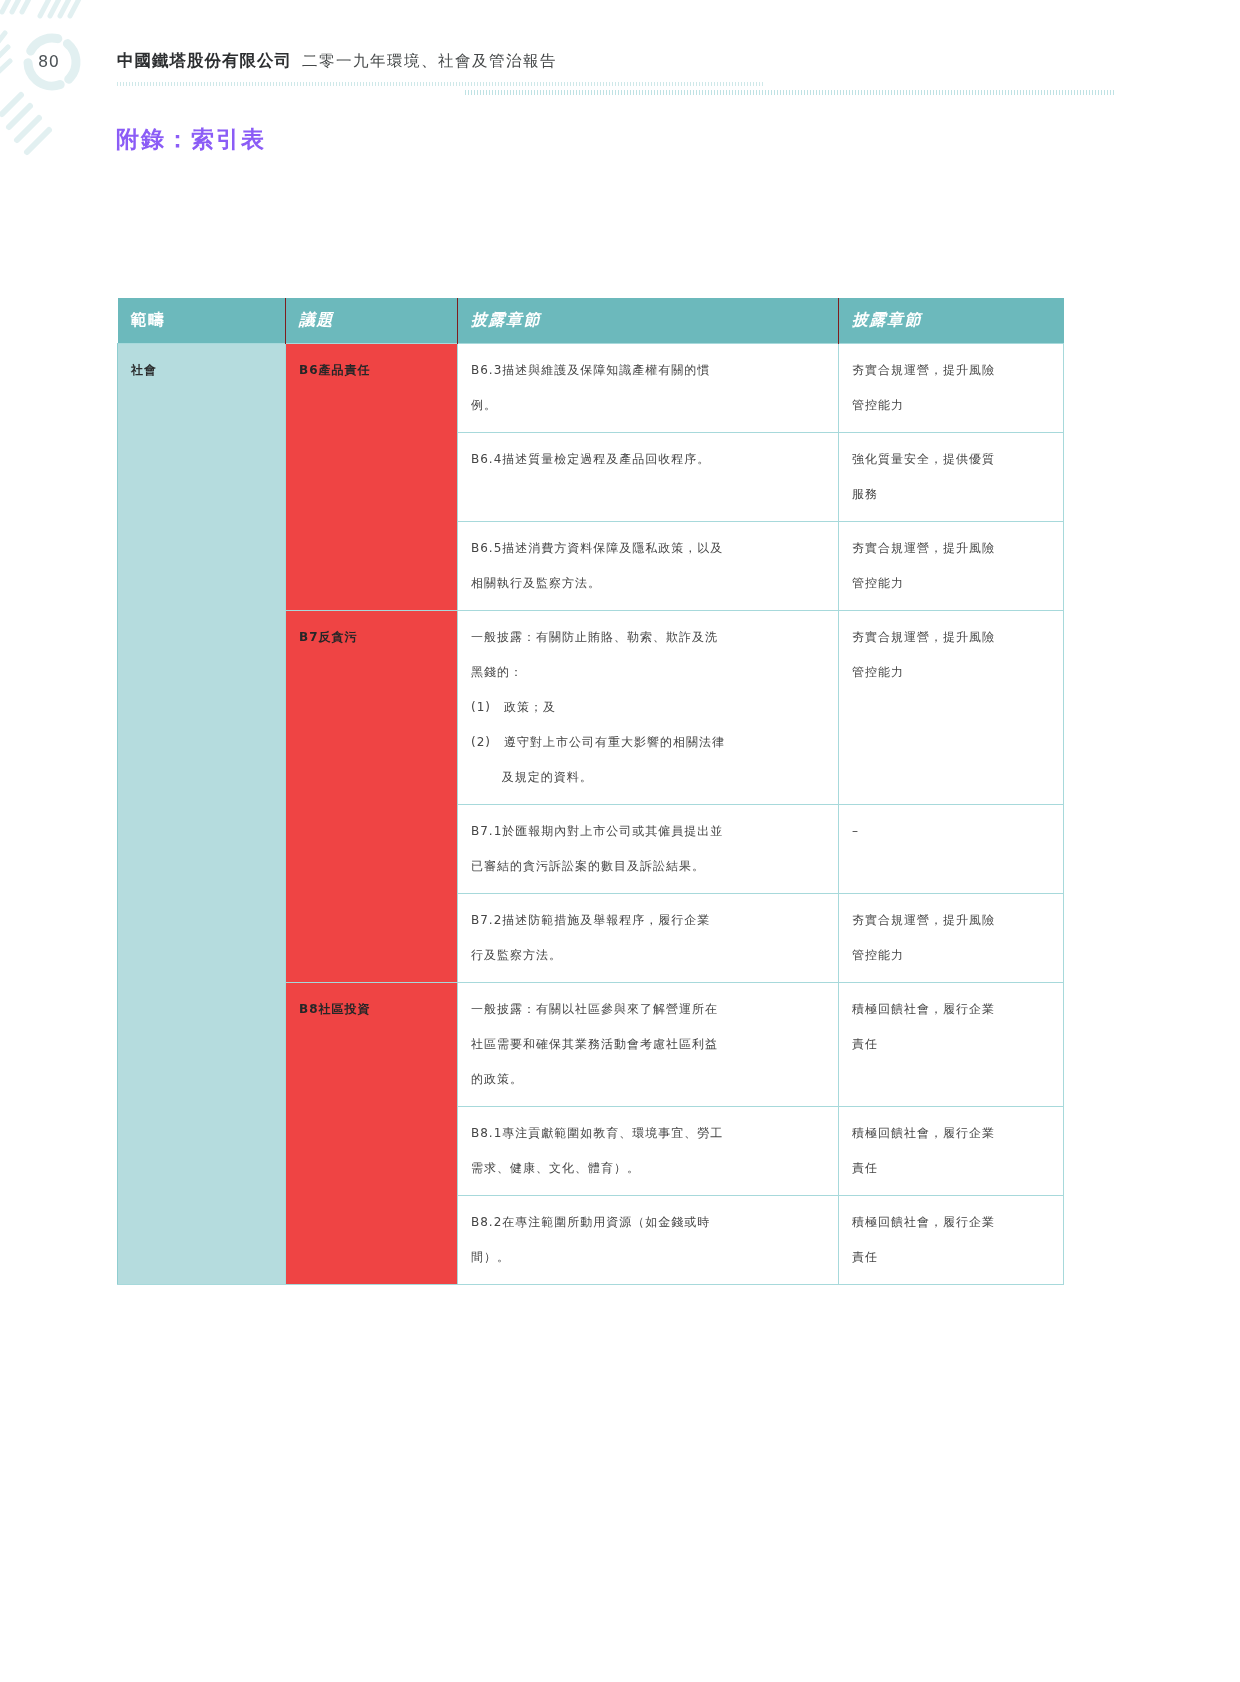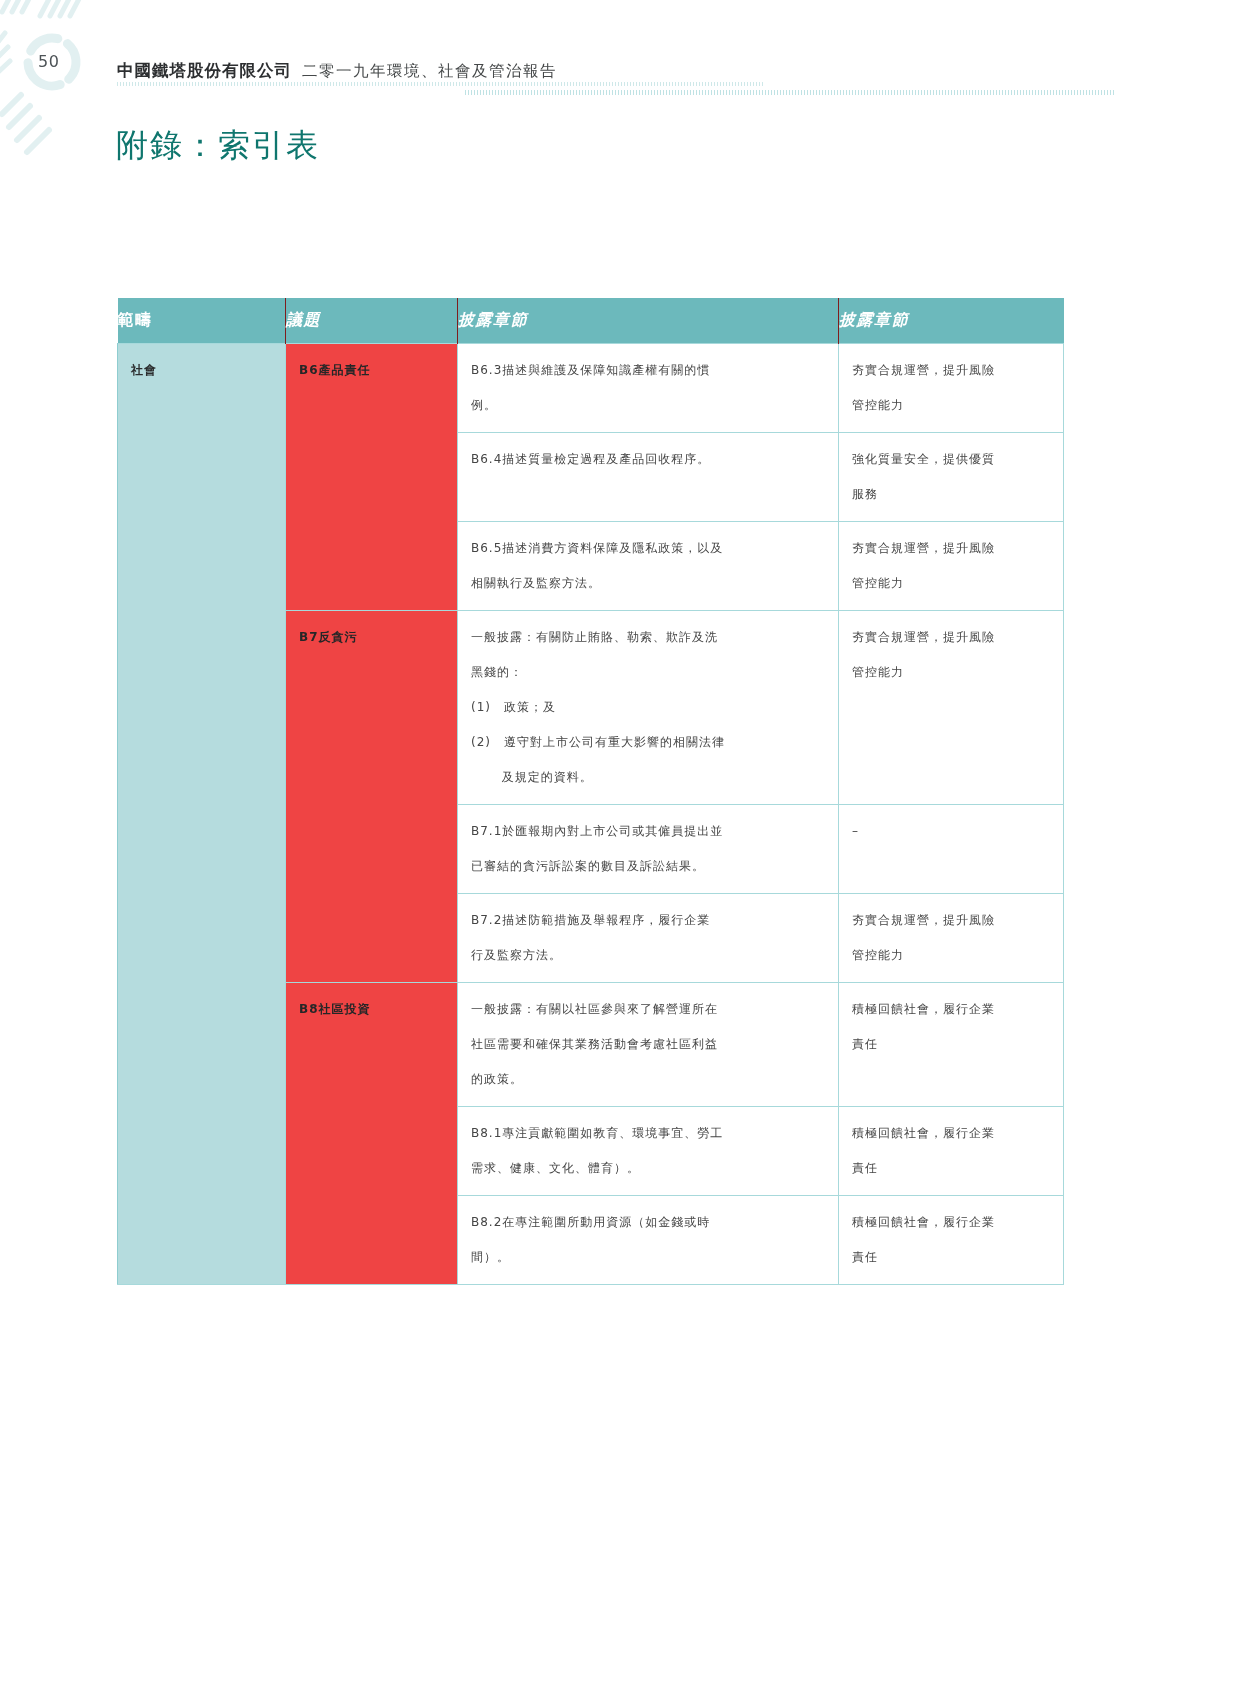--- a/index.html
+++ b/index.html
@@ -25,21 +25,21 @@
     position: absolute;
     left: 38px; top: 52px;
     font-size: 16px;
     color: #4d5357;
     letter-spacing: 0.5px;
   }
 
   
   .doc-header {
     position: absolute;
-    left: 117px; top: 60px;
+    left: 117px; top: 50px;
     white-space: nowrap;
   }
   .doc-header .company {
     font-weight: bold;
     font-size: 16.5px;
     color: #2d2f31;
     letter-spacing: 1px;
   }
   .doc-header .report {
     font-size: 15.5px;
@@ -53,23 +53,23 @@
     background: repeating-linear-gradient(90deg, #cfe8e9 0 1px, transparent 1px 3px);
   }
   .rule-2 {
     left: 465px; top: 90px; width: 650px; height: 5px;
     background: repeating-linear-gradient(90deg, #bfe2e4 0 1px, transparent 1px 3px);
   }
 
   .section-title {
     position: absolute;
     left: 116px; top: 124px;
-    font-size: 32px;
-    font-weight: normal;
-    color: #0f766e;
+    font-size: 23px;
+    font-weight: bold;
+    color: #8b5cf6;
     letter-spacing: 2px;
   }
 
   
   .index-table {
     position: absolute;
     left: 117px; top: 298px;
     width: 946px;
     border-collapse: collapse;
     table-layout: fixed;
@@ -79,21 +79,21 @@
   .index-table col.c3 { width: 381px; }
   .index-table col.c4 { width: 225px; }
 
   .index-table th {
     background: #6cb9bc;
     color: #ffffff;
     font-size: 16px;
     font-weight: bold;
     text-align: left;
     height: 45px;
-    padding: 0 0;
+    padding: 0 13px;
     letter-spacing: 1.5px;
     border: none;
   }
   .index-table th + th { border-left: 1px solid #7f1d1d; font-style: italic; }
 
   .index-table td {
     border: 1px solid #a7d9db;
     vertical-align: top;
     padding: 9px 14px 9px 13px;
     font-size: 12px;
@@ -139,21 +139,21 @@
         <line x1="-6" y1="47" x2="5" y2="33" stroke-width="5"></line>
 
         <line x1="2" y1="114" x2="21" y2="95" stroke-width="6"></line>
         <line x1="9" y1="127" x2="30" y2="106" stroke-width="6"></line>
         <line x1="17" y1="140" x2="39" y2="118" stroke-width="6"></line>
         <line x1="27" y1="152" x2="49" y2="130" stroke-width="6"></line>
       </g>
     </svg>
   </div>
 
-  <div class="page-number">50</div>
+  <div class="page-number">80</div>
 
   <div class="doc-header">
     <span class="company">中國鐵塔股份有限公司</span><span class="report">二零一九年環境、社會及管治報告</span>
   </div>
   <div class="rule rule-1"></div>
   <div class="rule rule-2"></div>
 
   <h1 class="section-title">附錄：索引表</h1>
 
   <table class="index-table">

